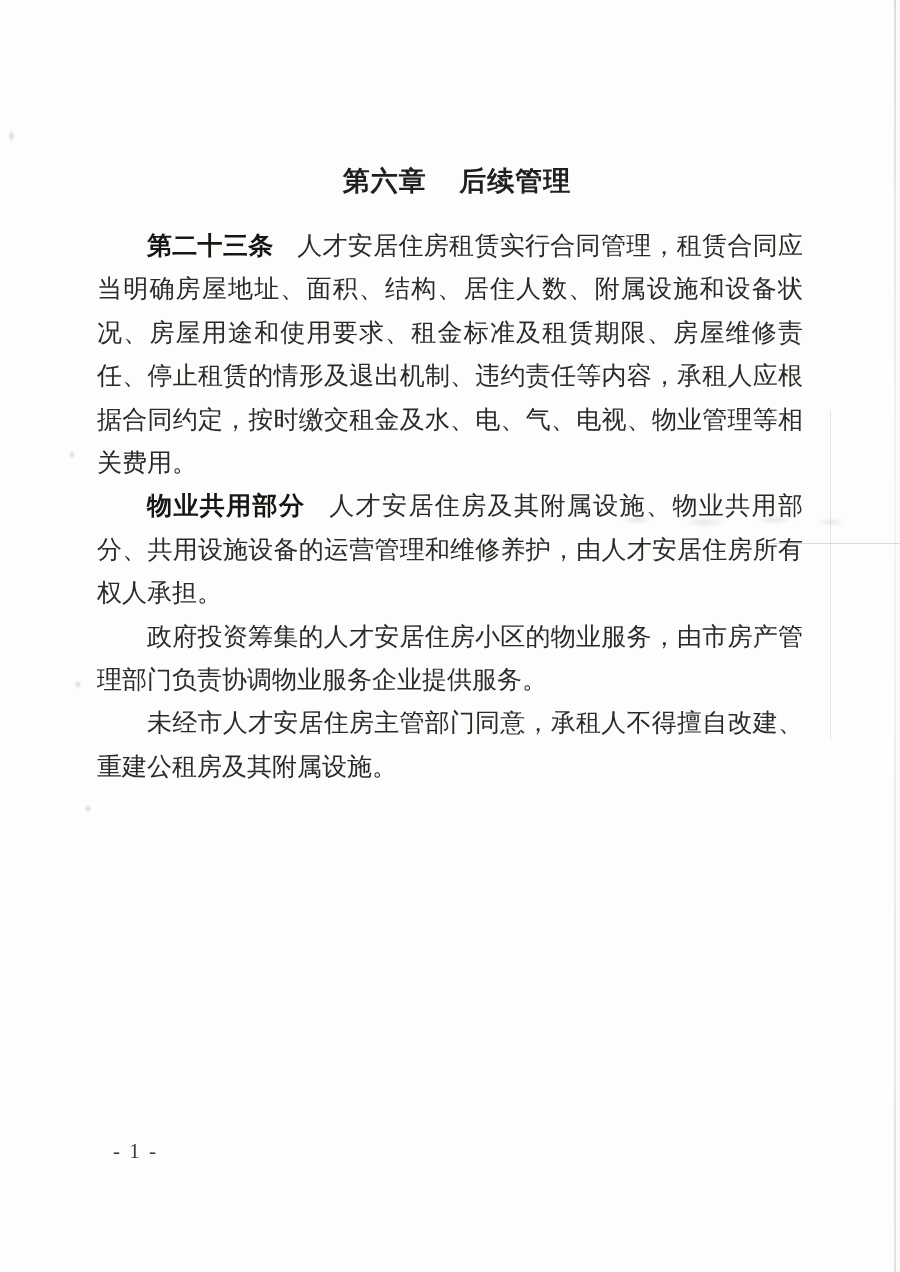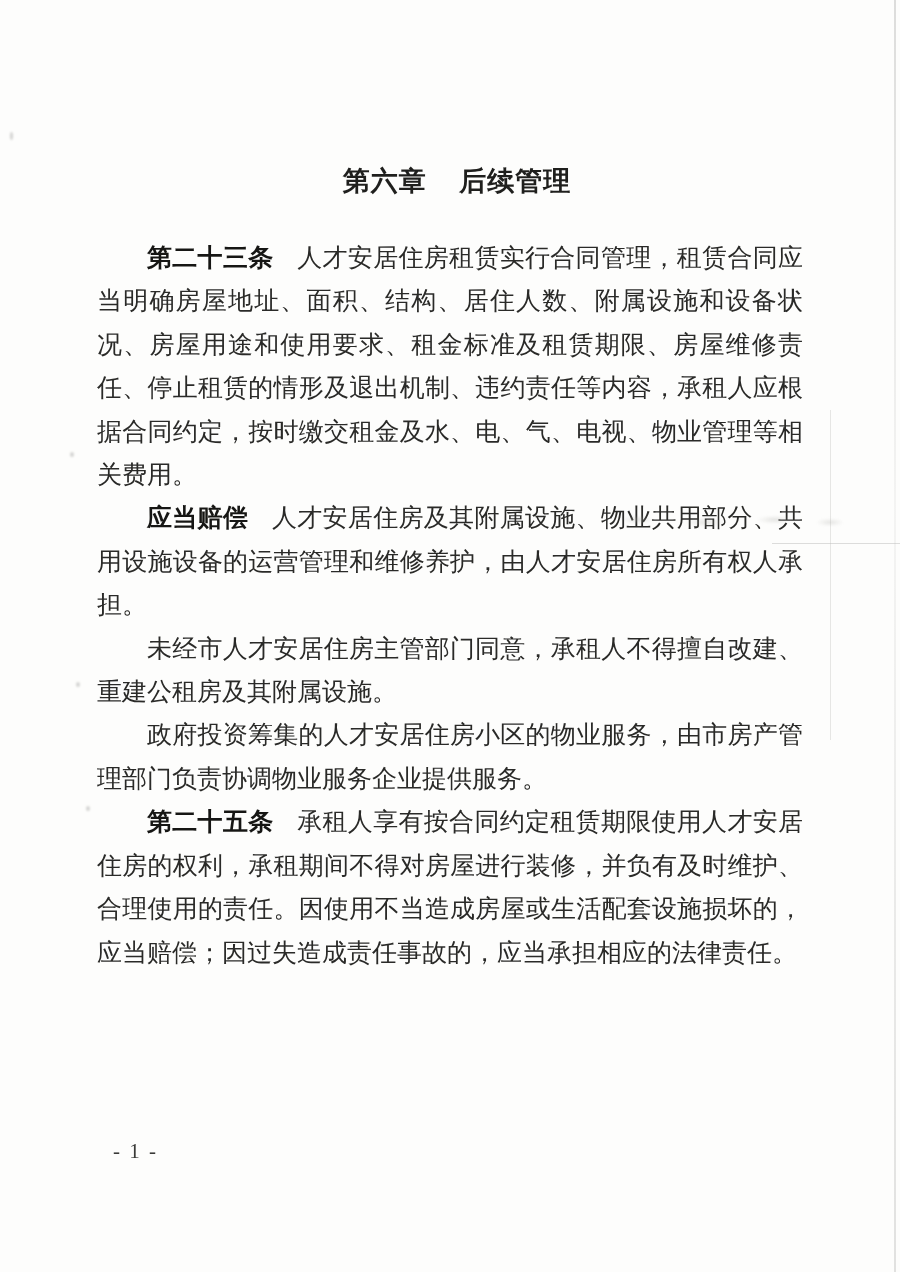--- a/index.html
+++ b/index.html
@@ -28,21 +28,21 @@
     letter-spacing: 1px;
     padding-left: 14px;
   }
   .title-gap {
     display: inline-block;
     width: 1.2em;
   }
   .doc-body {
     position: absolute;
     left: 97px;
-    top: 236px;
+    top: 224px;
     width: 706px;
   }
   .para {
     margin: 0;
     font-size: 25px;
     line-height: 43.4px;
     text-indent: 2em;
     text-align: justify;
     text-align-last: left;
     letter-spacing: 0;
@@ -91,24 +91,23 @@
 </style>
 </head>
 <body>
 
 <div class="page">
 
   <h1 class="chapter-title"><span>第六章</span><span class="title-gap"></span><span>后续管理</span></h1>
 
   <div class="doc-body">
       <p class="para"><b>第二十三条</b><span>人才安居住房租赁实行合同管理，租赁合同应当明确房屋地址、面积、结构、居住人数、附属设施和设备状况、房屋用途和使用要求、租金标准及租赁期限、房屋维修责任、停止租赁的情形及退出机制、违约责任等内容，承租人应根据合同约定，按时缴交租金及水、电、气、电视、物业管理等相关费用。</span></p>
-      <p class="para"><b>应当赔偿</b><span>人才安居住房及其附属设施、物业共用部分、共用设施设备的运营管理和维修养护，由人才安居住房所有权人承担。</span></p>
+      <p class="para"><b>物业共用部分</b><span>人才安居住房及其附属设施、物业共用部分、共用设施设备的运营管理和维修养护，由人才安居住房所有权人承担。</span></p>
+      <p class="para"><span>政府投资筹集的人才安居住房小区的物业服务，由市房产管理部门负责协调物业服务企业提供服务。</span></p>
       <p class="para"><span>未经市人才安居住房主管部门同意，承租人不得擅自改建、重建公租房及其附属设施。</span></p>
-      <p class="para"><span>政府投资筹集的人才安居住房小区的物业服务，由市房产管理部门负责协调物业服务企业提供服务。</span></p>
-      <p class="para"><b>第二十五条</b><span>承租人享有按合同约定租赁期限使用人才安居住房的权利，承租期间不得对房屋进行装修，并负有及时维护、合理使用的责任。因使用不当造成房屋或生活配套设施损坏的，应当赔偿；因过失造成责任事故的，应当承担相应的法律责任。</span></p>
     </div>
 
   <div class="page-number">- 1 -</div>
 
   <div class="artifact edge-line-outer"></div>
   <div class="artifact edge-line-inner"></div>
   <div class="artifact fold-line"></div>
   <div class="artifact bleed-smudge"></div>
   <div class="artifact speck speck-1"></div>
   <div class="artifact speck speck-2"></div>

